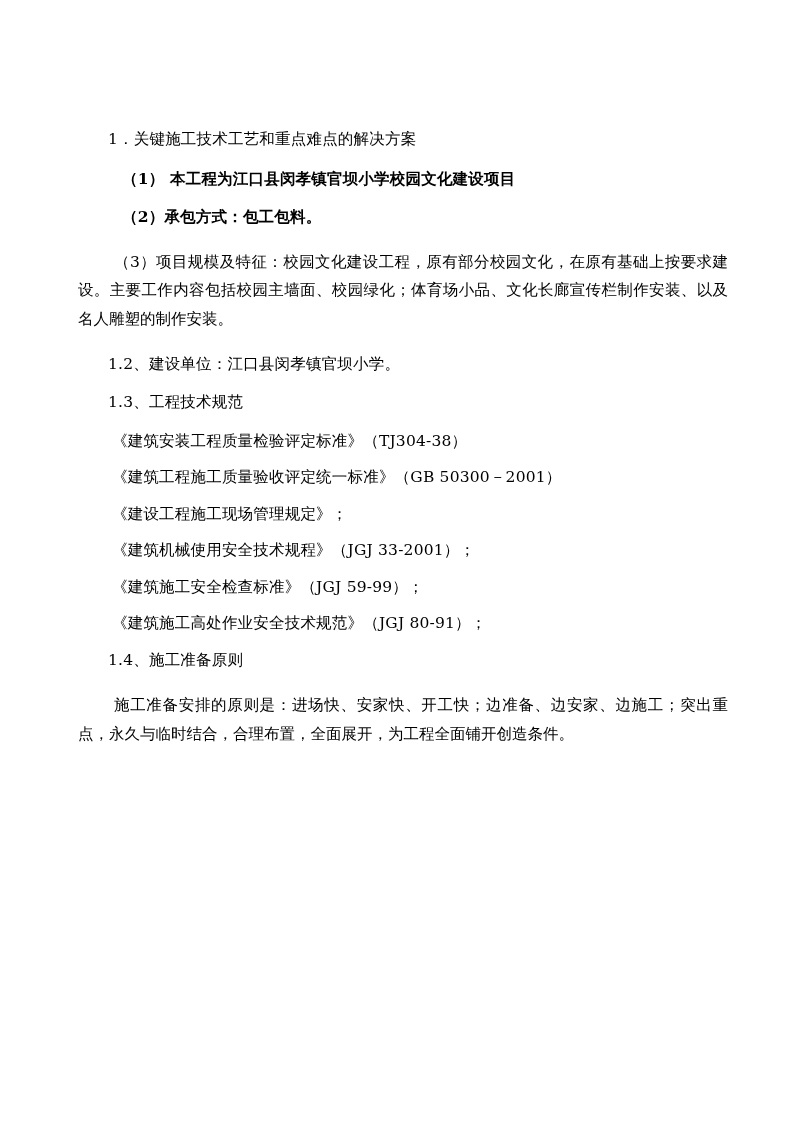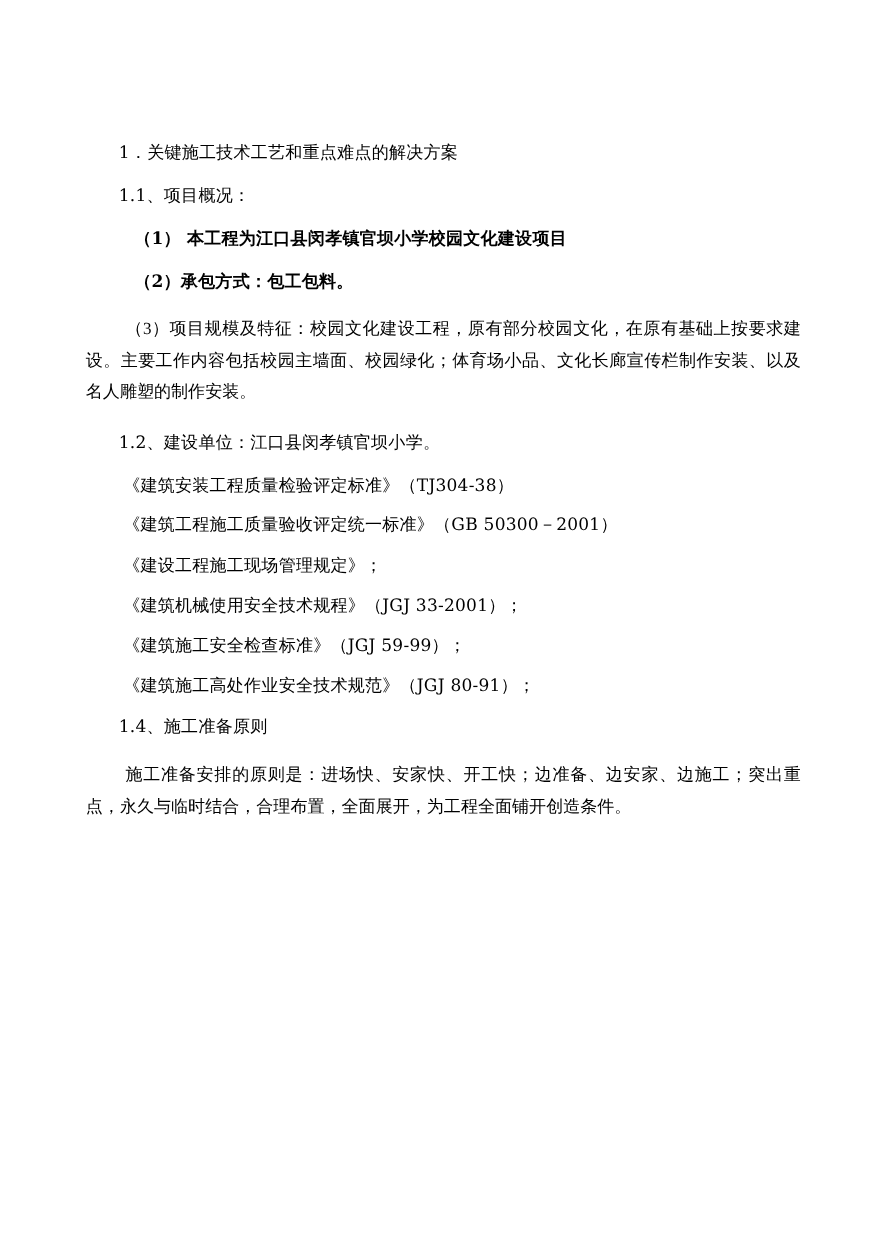--- a/index.html
+++ b/index.html
@@ -47,21 +47,20 @@
   .indent-2 {
     text-indent: 0;
     padding-left: 44px;
     font-weight: bold;
   }
   .flow {
     text-align: justify;
     text-justify: inter-ideograph;
     line-height: 1.85;
     font-size: 15.5px;
-    font-family: Liberation Serif, serif;
   }
   .hang {
     padding-left: 0;
     text-indent: 36px;
   }
   .norms {
     padding-left: 34px;
   }
   .footer {
     position: absolute;
@@ -77,30 +76,30 @@
   }
 </style>
 </head>
 <body>
 
 <div class="page">
   <div class="content">
 
     <p class="line p indent-1">1．关键施工技术工艺和重点难点的解决方案</p>
 
-    <p class="line p indent-1">1.1、项目概况：</p>
 
     <p class="line p indent-2">（1） 本工程为江口县闵孝镇官坝小学校园文化建设项目</p>
 
     <p class="line p indent-2">（2）承包方式：包工包料。</p>
 
     <p class="flow block hang">（3）项目规模及特征：校园文化建设工程，原有部分校园文化，在原有基础上按要求建设。主要工作内容包括校园主墙面、校园绿化；体育场小品、文化长廊宣传栏制作安装、以及名人雕塑的制作安装。</p>
 
     <p class="line p indent-1">1.2、建设单位：江口县闵孝镇官坝小学。</p>
 
+    <p class="line p indent-1">1.3、工程技术规范</p>
 
     <p class="line p-tight norms">《建筑安装工程质量检验评定标准》（TJ304-38）</p>
     <p class="line p-tight norms">《建筑工程施工质量验收评定统一标准》（GB 50300－2001）</p>
     <p class="line p-tight norms">《建设工程施工现场管理规定》；</p>
     <p class="line p-tight norms">《建筑机械使用安全技术规程》（JGJ 33-2001）；</p>
     <p class="line p-tight norms">《建筑施工安全检查标准》（JGJ 59-99）；</p>
     <p class="line p-tight norms">《建筑施工高处作业安全技术规范》（JGJ 80-91）；</p>
 
     <p class="line p indent-1">1.4、施工准备原则</p>
 

